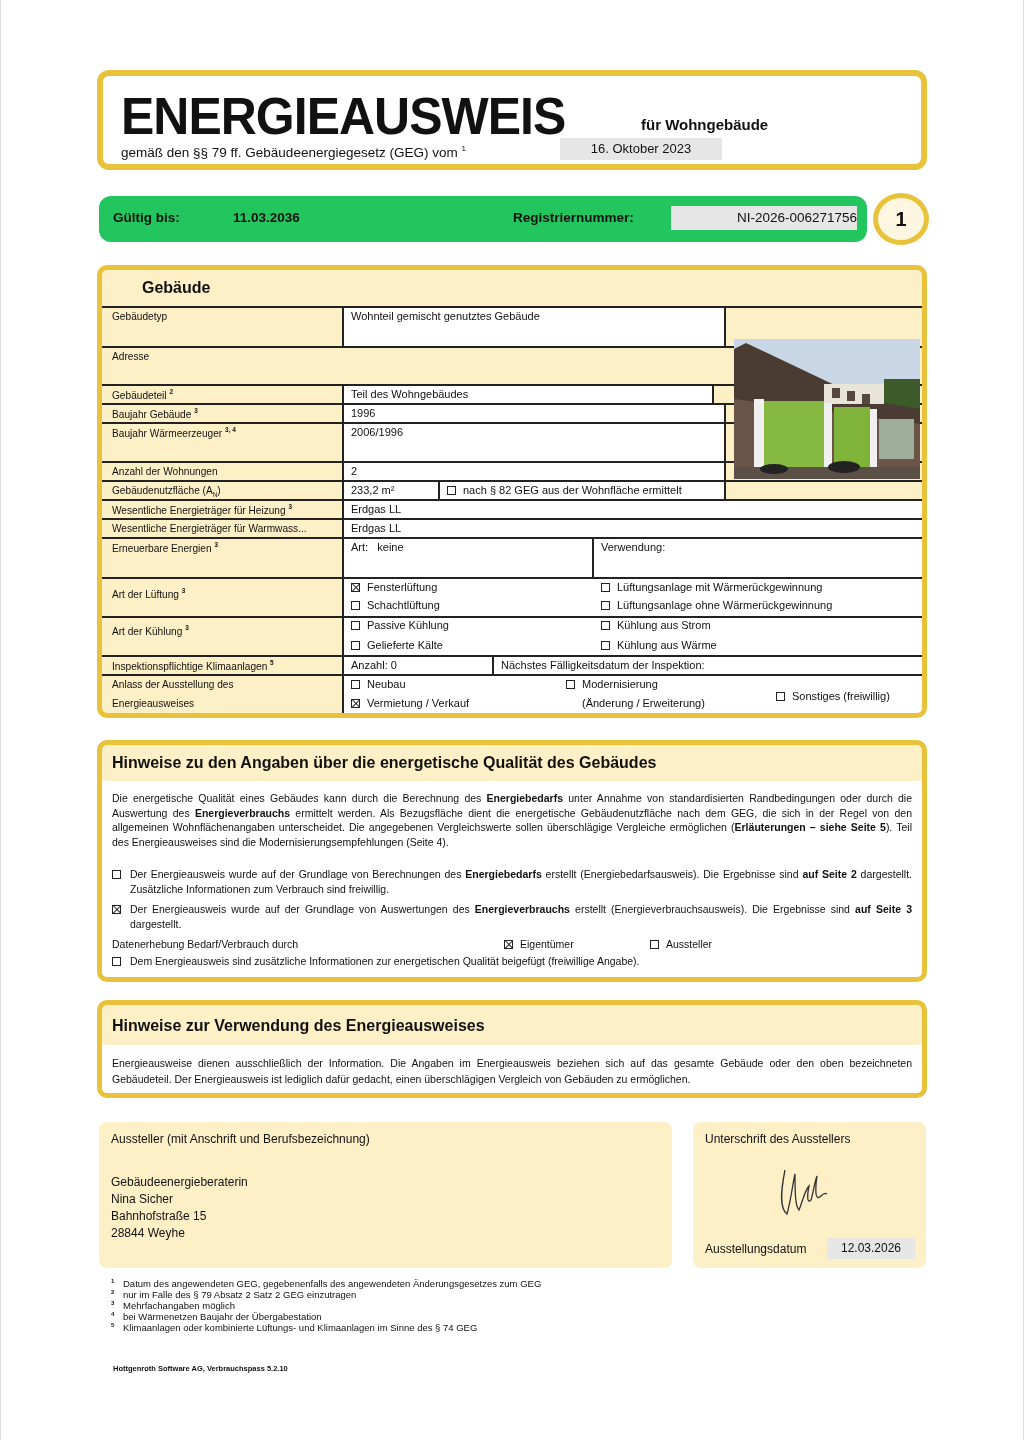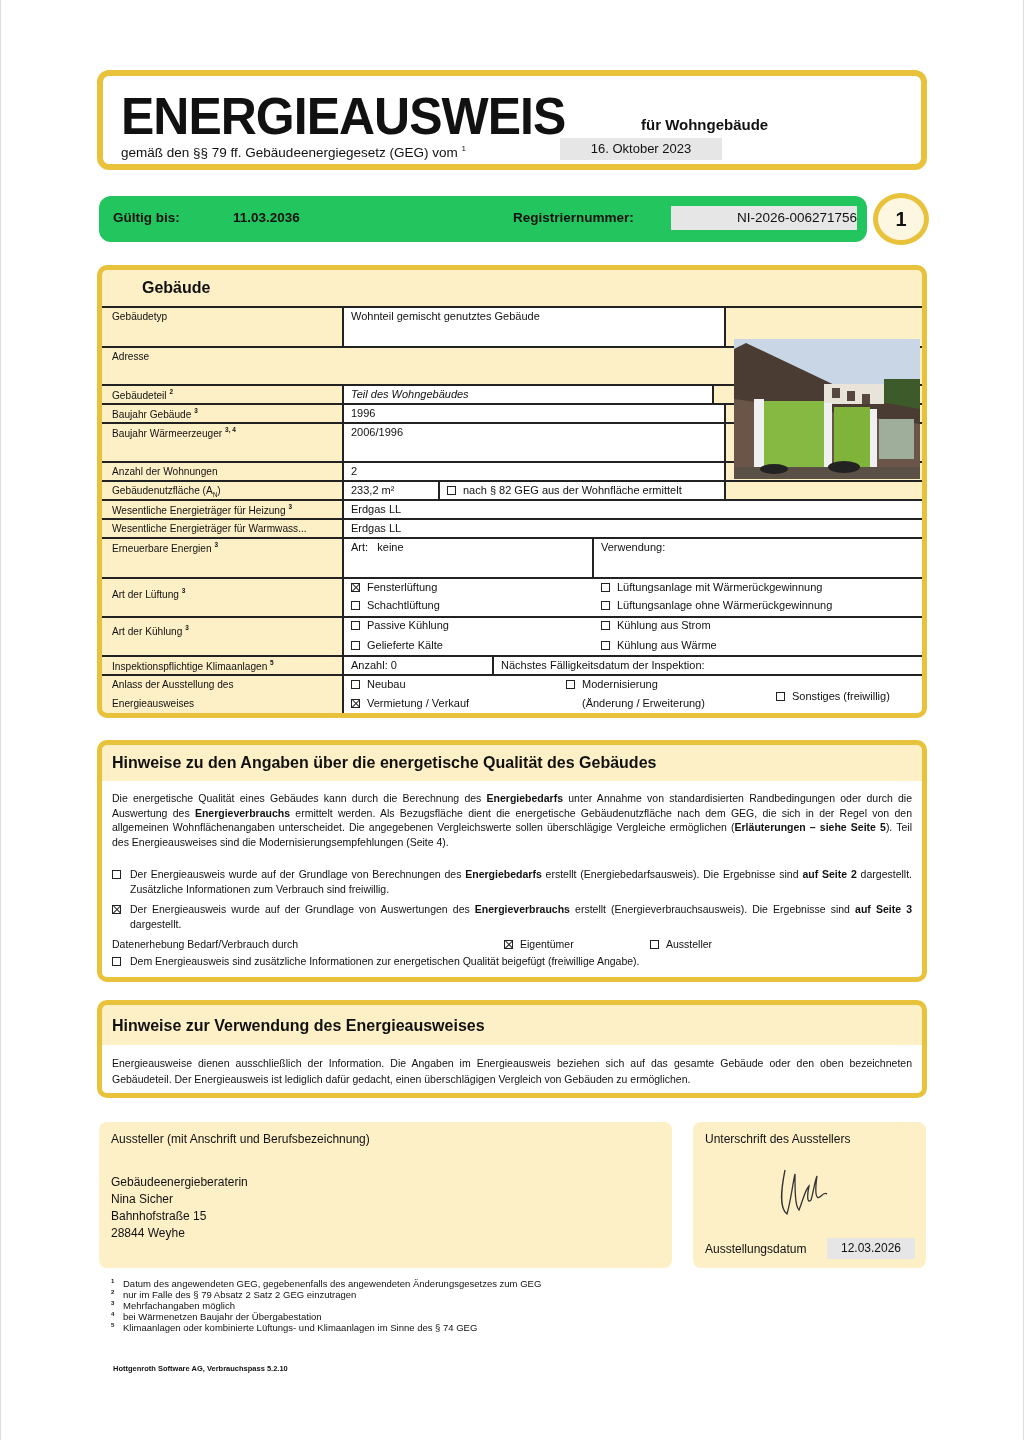--- a/index.html
+++ b/index.html
@@ -86,21 +86,21 @@
           <span class="line">Wohnteil gemischt genutztes Gebäude</span>
         </div>
       </div>
 
       <div class="grow" style="top:40px; height:38px;">
         <span class="glabel">Adresse</span>
       </div>
 
       <div class="grow" style="top:78px; height:19px;">
         <span class="glabel"><span>Gebäudeteil</span> <sup>2</sup></span>
-        <div class="gcell" style="left:240px; top:0; width:372px; height:17px; border-right:2px solid #222;font-style:italic;">Teil des Wohngebäudes</div>
+        <div class="gcell" style="left:240px; top:0; width:372px; height:17px; border-right:2px solid #222;">Teil des Wohngebäudes</div>
       </div>
 
       <div class="grow" style="top:97px; height:19px;">
         <span class="glabel"><span>Baujahr Gebäude</span> <sup>3</sup></span>
         <div class="gcell" style="left:240px; top:0; width:384px; height:17px; border-right:2px solid #222;">1996</div>
       </div>
 
       <div class="grow" style="top:116px; height:39px;">
         <span class="glabel"><span>Baujahr Wärmeerzeuger</span> <sup>3, 4</sup></span>
         <div class="gcell" style="left:240px; top:0; width:384px; height:37px; border-right:2px solid #222;">2006/1996</div>

